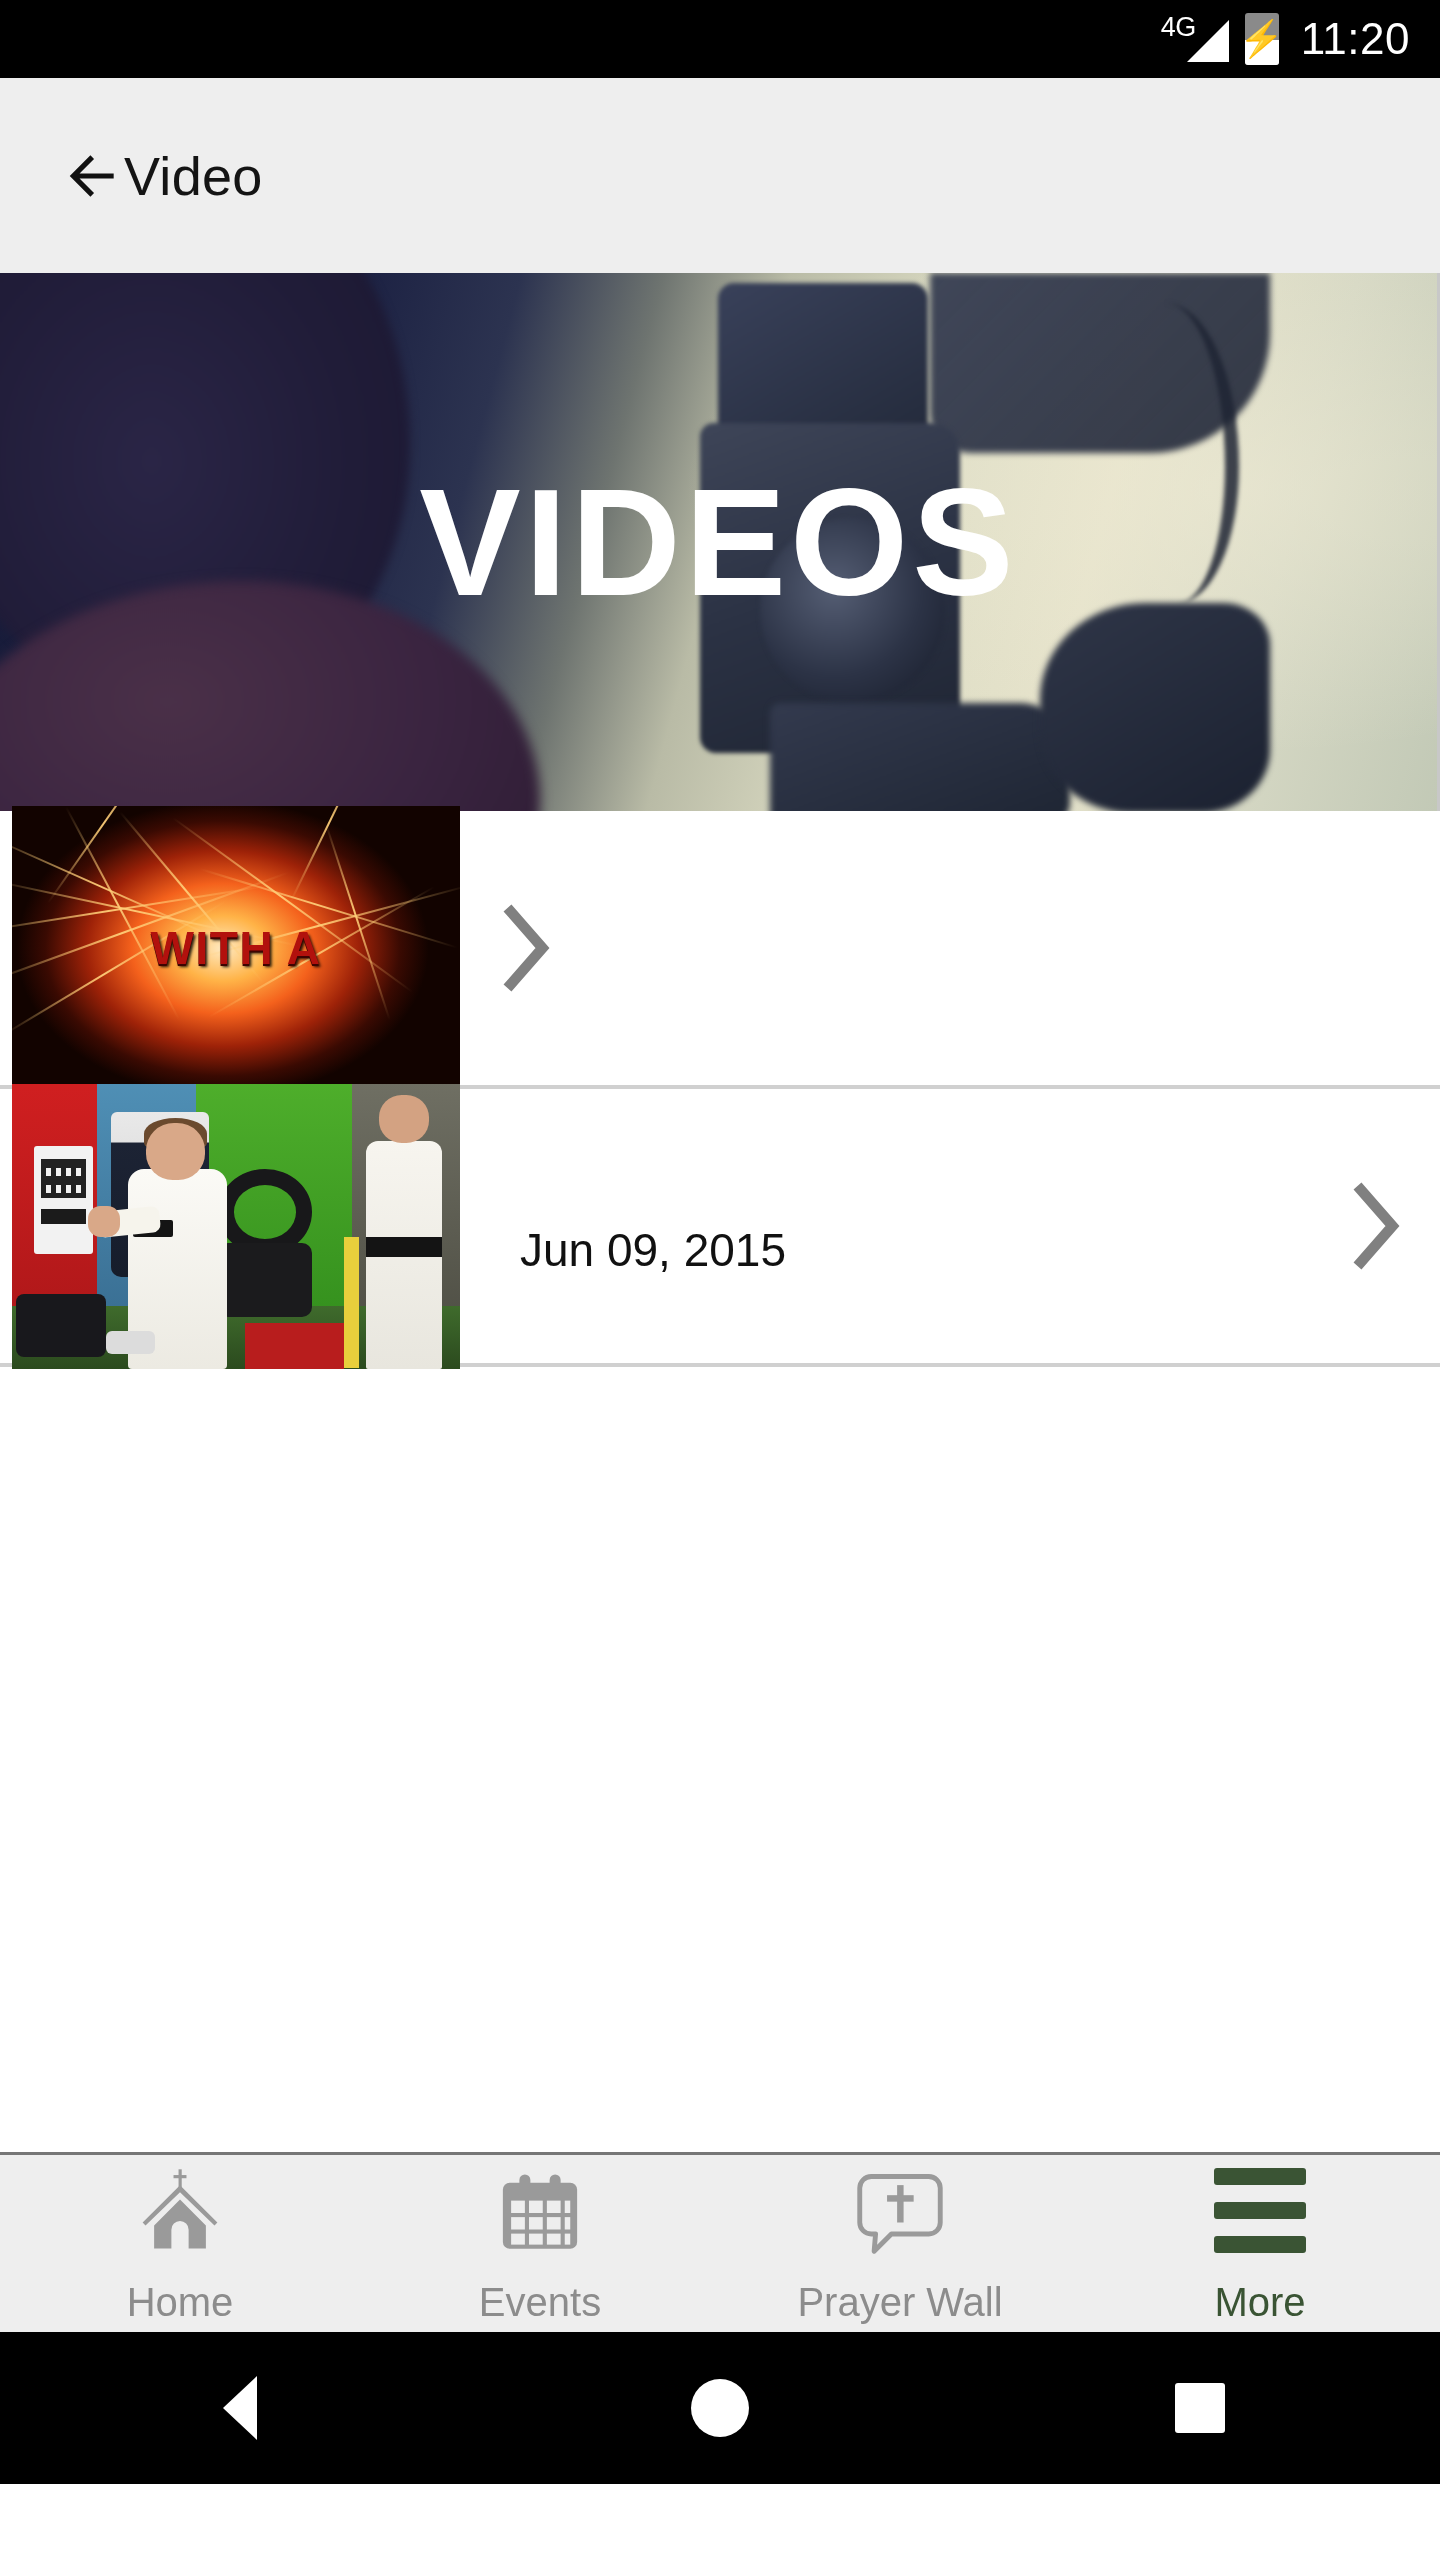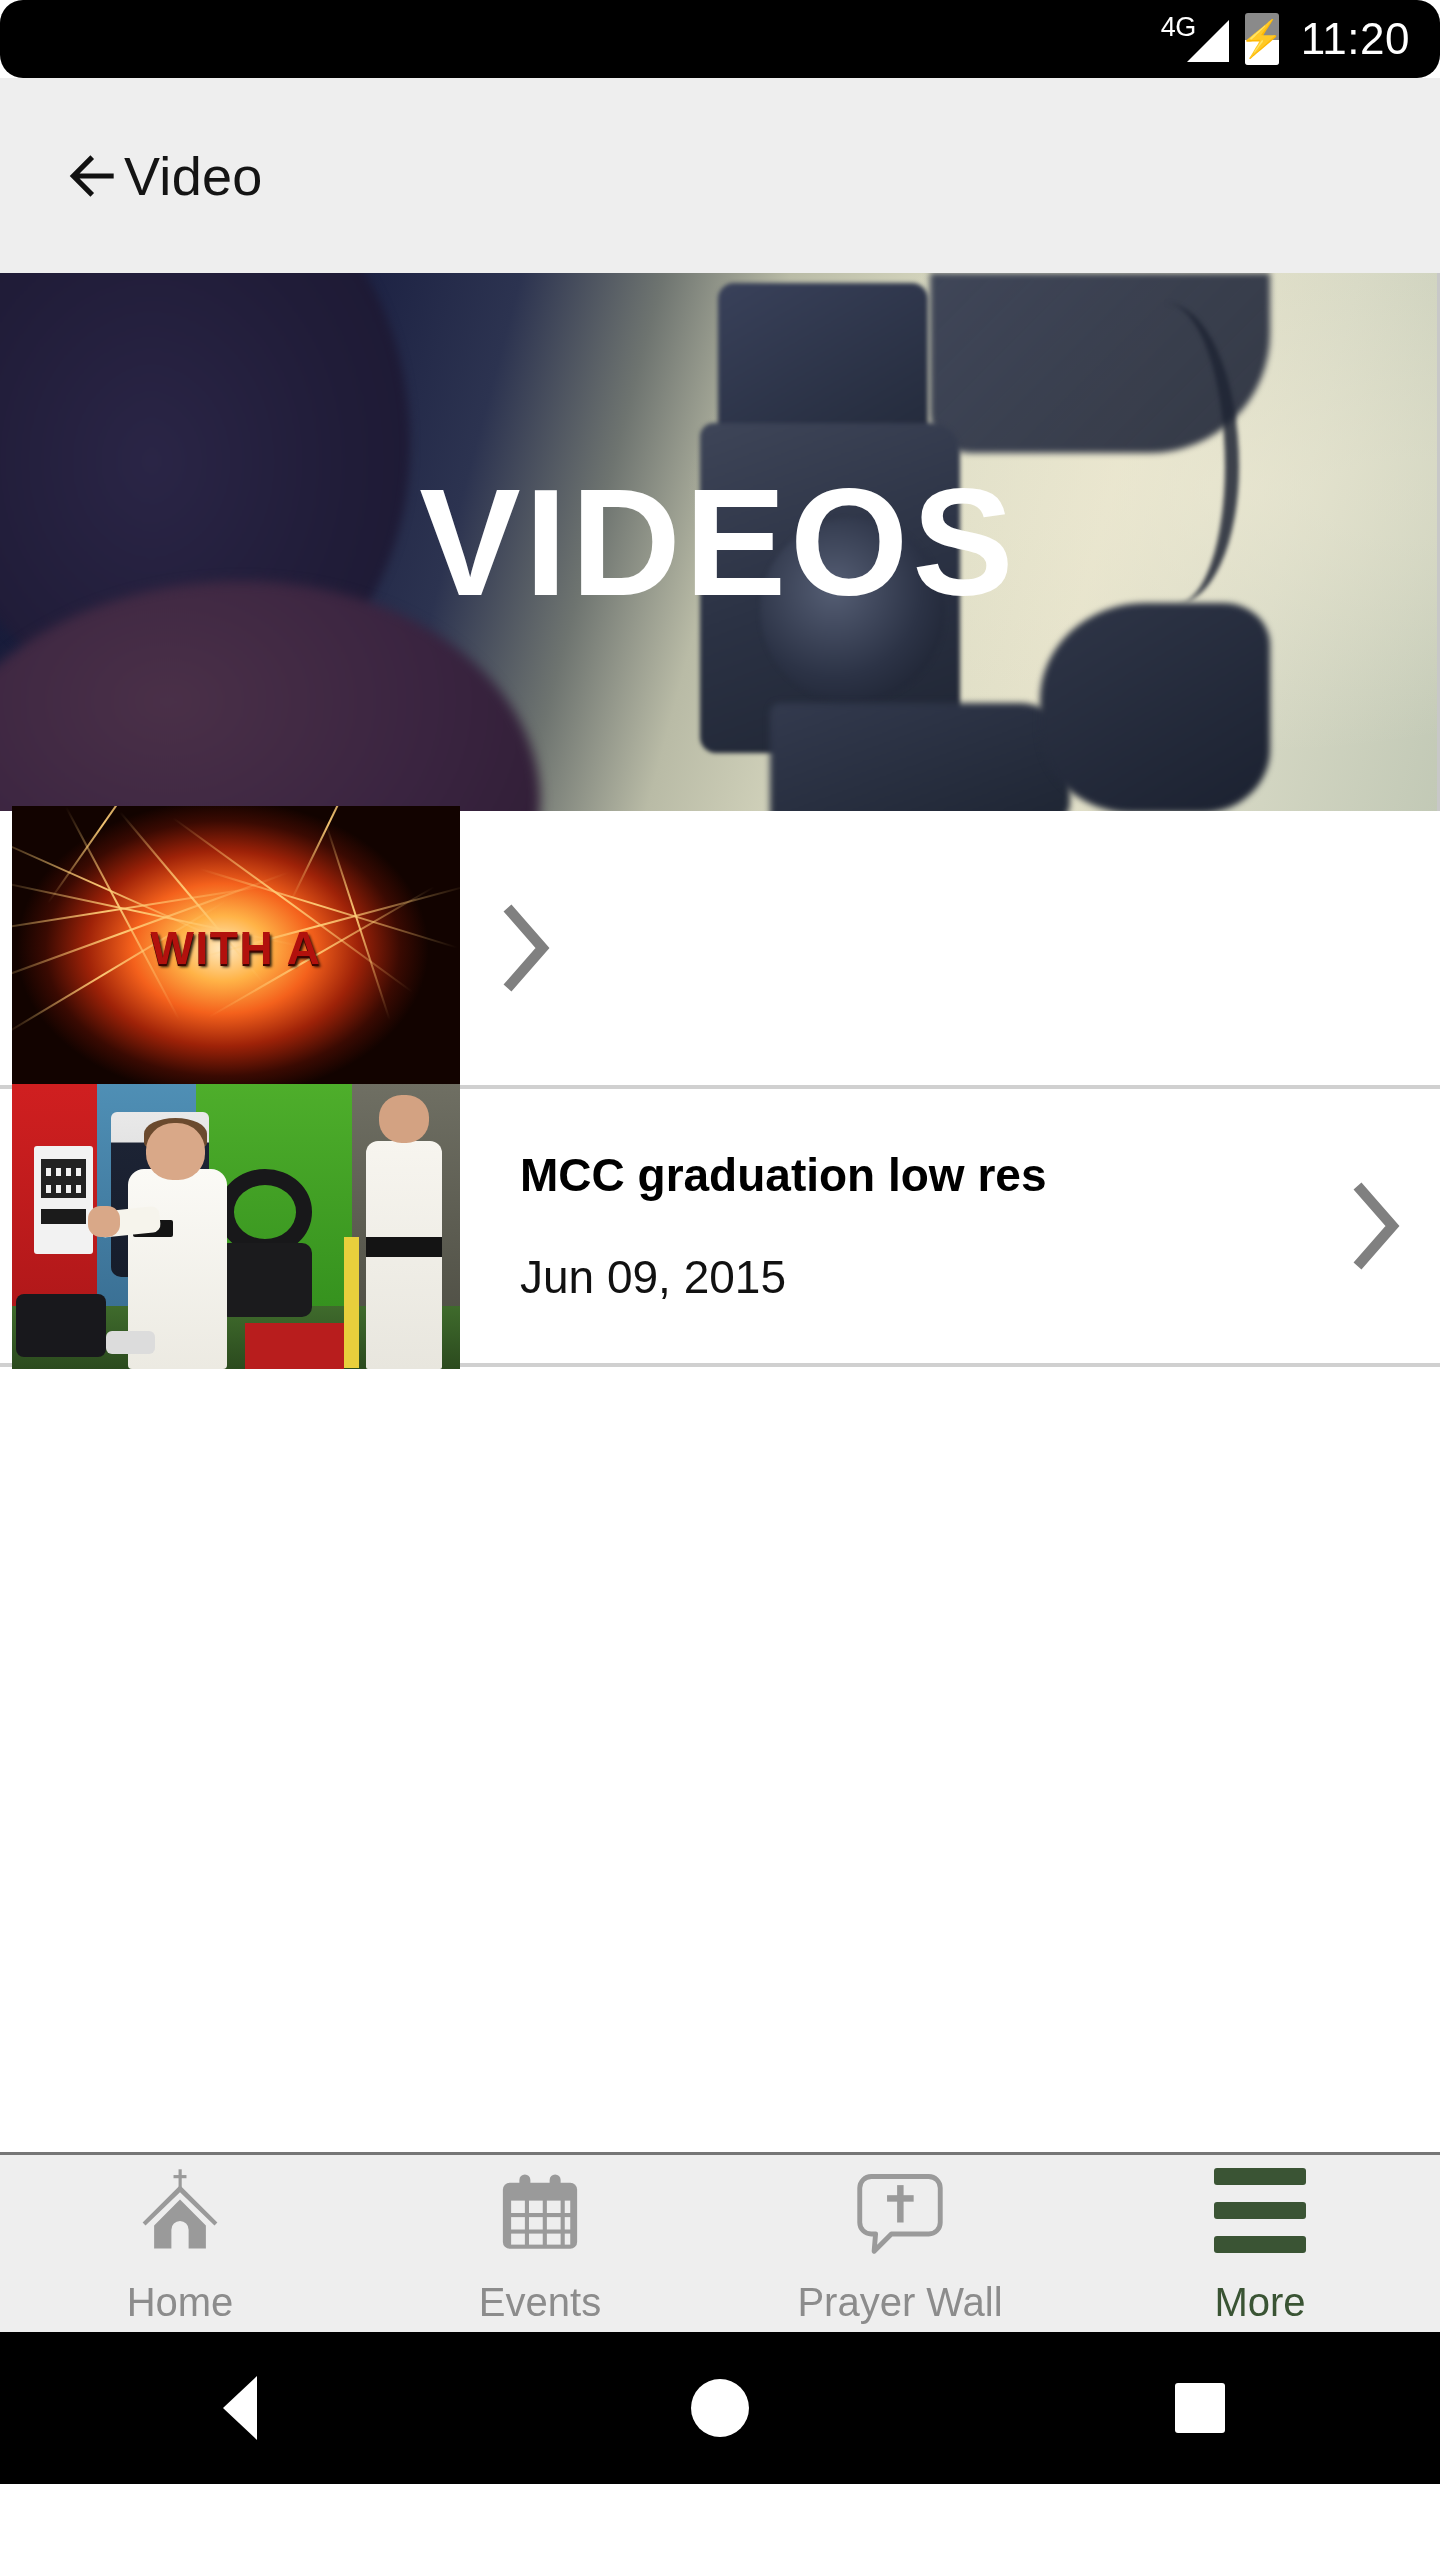--- a/index.html
+++ b/index.html
@@ -17,21 +17,20 @@
 
   
   .status-bar {
     height: 78px;
     background: #000000;
     display: flex;
     align-items: center;
     justify-content: flex-end;
     padding-right: 30px;
     box-sizing: border-box;
-    border-radius: 23px;
   }
   .status-right {
     display: flex;
     align-items: center;
     gap: 16px;
   }
   .sig-wrap {
     position: relative;
     width: 62px;
     height: 50px;
@@ -631,21 +630,20 @@
       <span class="dojo-child-body"></span>
       <span class="dojo-childbelt"></span>
       <span class="dojo-child-hair"></span>
       <span class="dojo-child-head"></span>
       <span class="dojo-arm"></span>
       <span class="dojo-fist"></span>
       <span class="dojo-bagblk"></span>
       <span class="dojo-shoe"></span>
     </div>
     <div class="item-text">
-      <div class="item-title">MCC graduation low res</div>
       <div class="item-date">Jun 09, 2015</div>
     </div>
     <div class="chevron">
       <svg width="60" height="96" viewBox="0 0 24 38">
         <path d="M5 3 L19 19 L5 35" fill="none" stroke="#808080" stroke-width="4.2"></path>
       </svg>
     </div>
   </div>
 
 </div>

